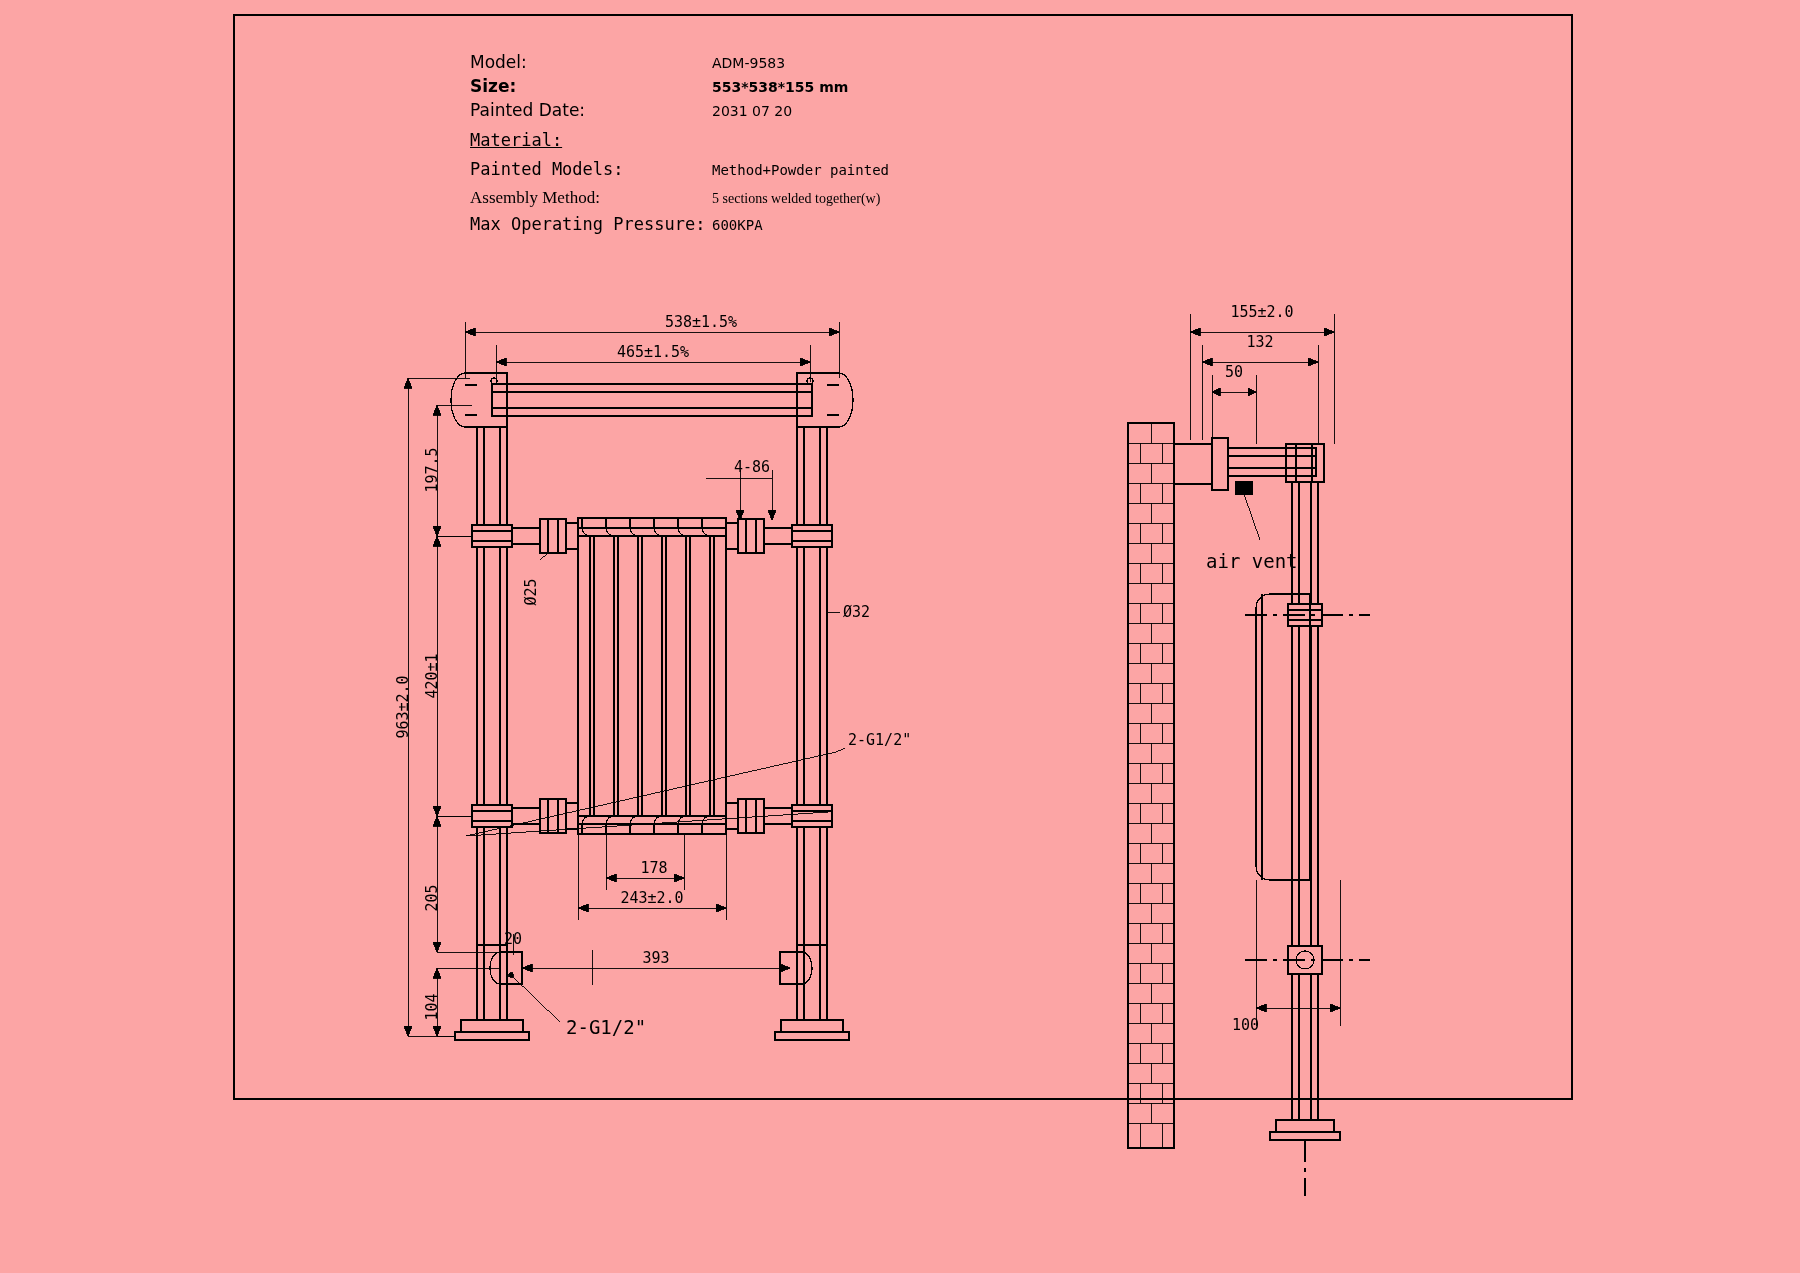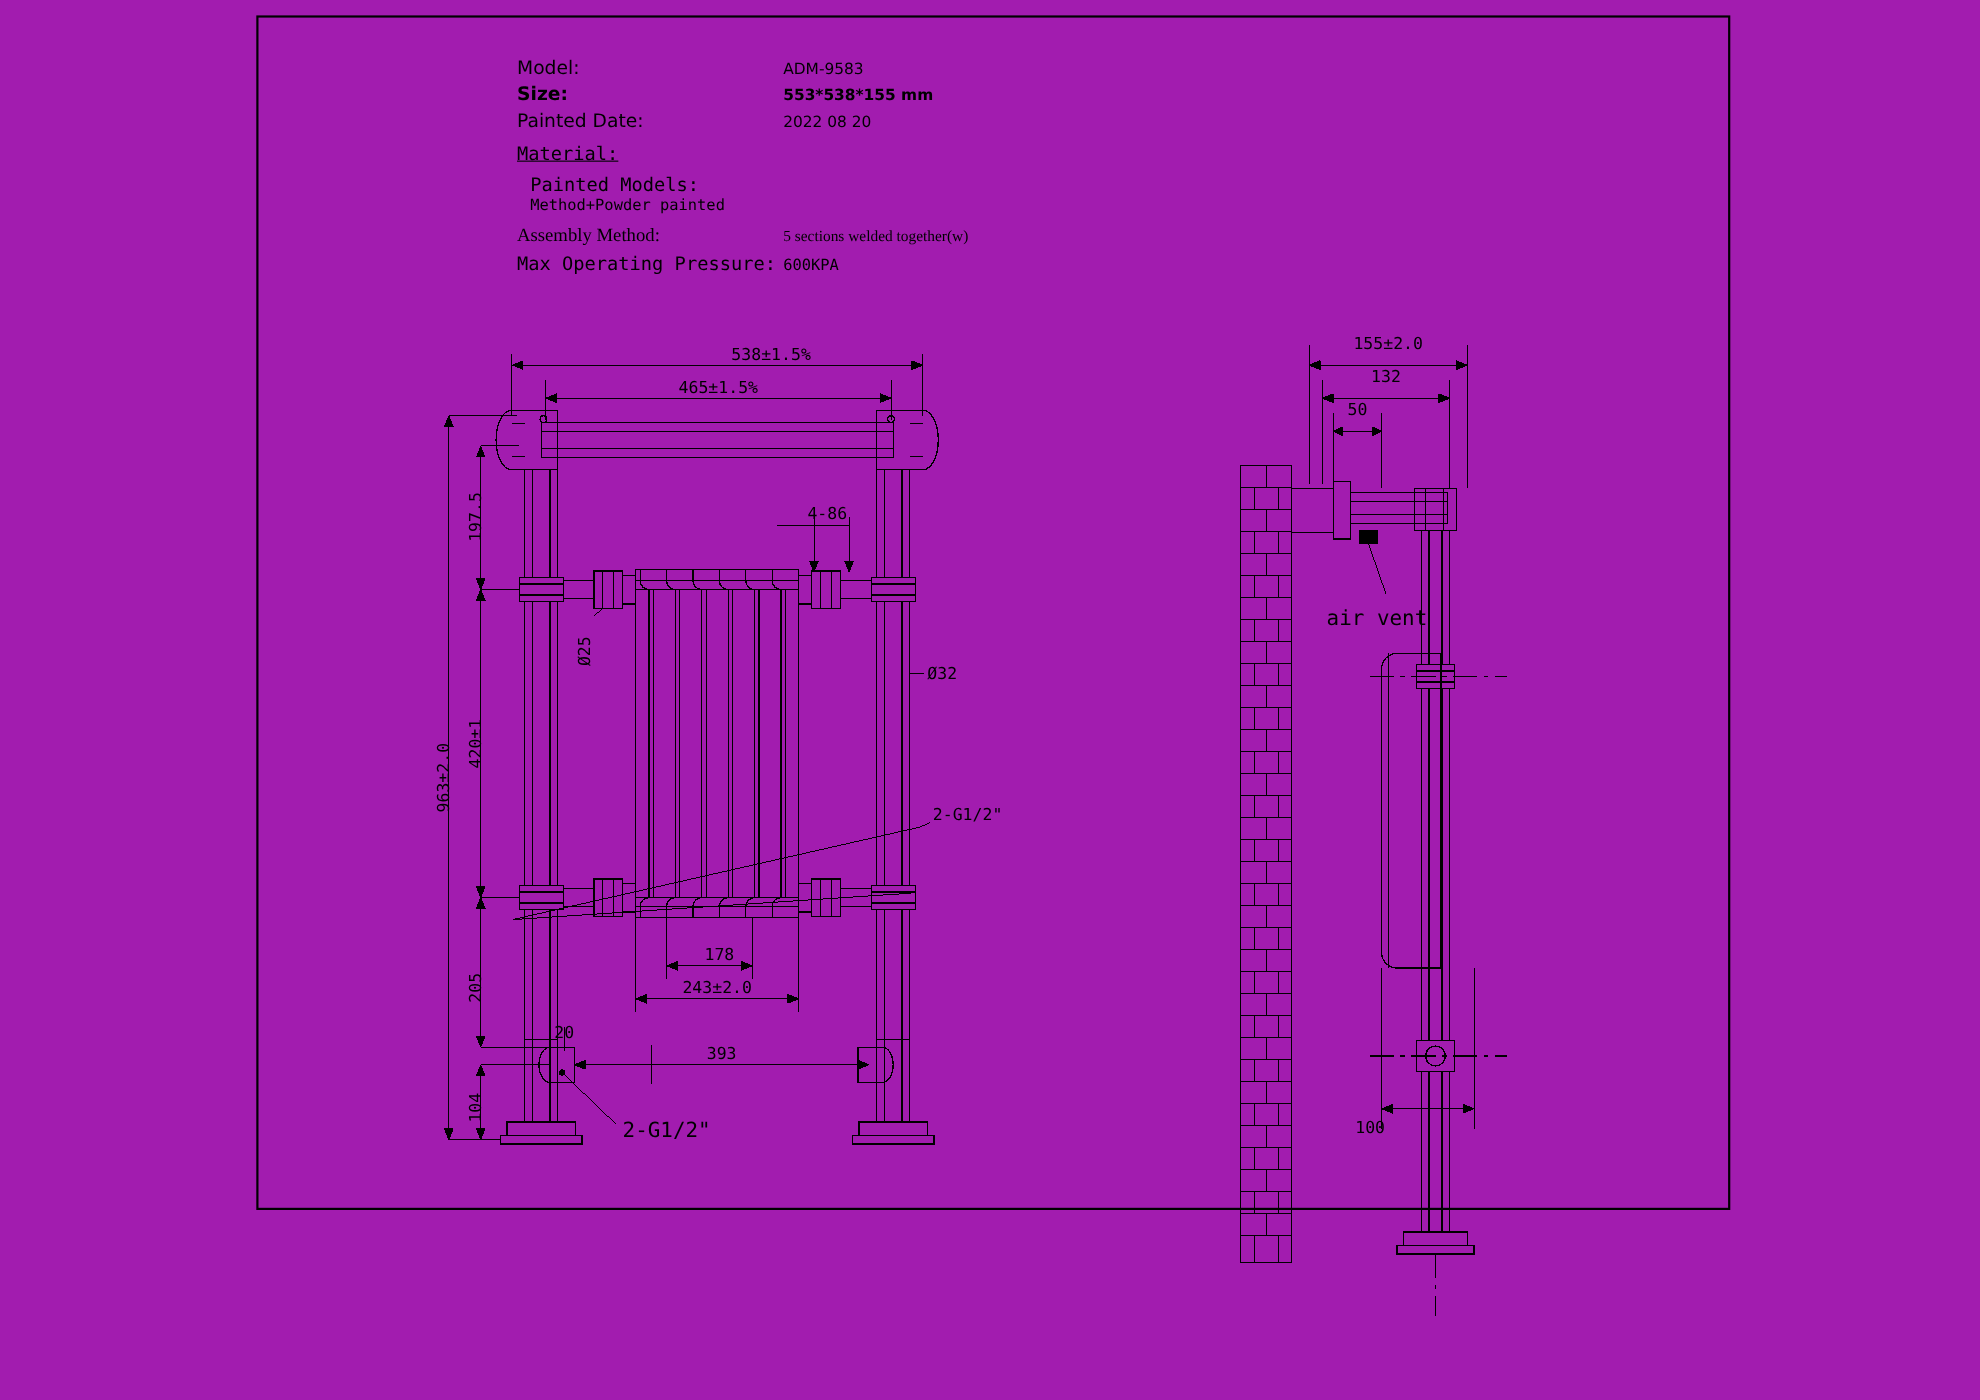--- a/index.html
+++ b/index.html
@@ -1,28 +1,28 @@
 <!DOCTYPE html>
 <html><head>
 <meta charset="utf-8">
 <style>
   html,body{margin:0;padding:0;background:#ffffff;}
   body{width:1800px;height:1273px;font-family:"DejaVu Sans Mono",monospace;color:#000;}
-  #sheet{position:relative;width:1800px;height:1273px;overflow:hidden;background:#a21caf;}
+  #sheet{position:relative;width:1800px;height:1273px;overflow:hidden;background:#fca5a5;}
   .frame{position:absolute;left:233px;top:14px;width:1340px;height:1086px;border:2px solid #000;box-sizing:border-box;}
   .spec{position:absolute;left:470px;top:52px;width:820px;}
   .spec-row{display:flex;align-items:baseline;margin-bottom:4px;}
   .spec-lab{width:230px;font-size:17px;white-space:pre;}
   .spec-val{font-size:14px;white-space:pre;margin-left:12px;}
   .spec .r1 .spec-lab,.spec .r1 .spec-val,
   .spec .r2 .spec-lab,.spec .r2 .spec-val,
   .spec .r3 .spec-lab,.spec .r3 .spec-val{font-family:"DejaVu Sans",sans-serif;}
   .spec .r2{margin-bottom:4px;font-weight:bold;}
   .spec .r4{margin-top:10px;text-decoration:underline;}
-  .spec .r5{margin-top:9px;flex-direction:column;}
+  .spec .r5{margin-top:9px;}
   .spec .r6{margin-top:9px;font-family:Liberation Serif, serif;}
   .spec .r7{margin-top:6px;}
   svg{position:absolute;left:0;top:0;}
   .lbl{font-family:"DejaVu Sans Mono",monospace;font-size:15px;fill:#000;}
   .lbl-lg{font-family:"DejaVu Sans Mono",monospace;font-size:19px;fill:#000;}
 </style>
 </head>
 <body>
 
 <div id="sheet">
@@ -33,21 +33,21 @@
     <div class="spec-row r1">
         <div class="spec-lab">Model:</div>
         <div class="spec-val">ADM-9583</div>
       </div>
     <div class="spec-row r2">
         <div class="spec-lab">Size:</div>
         <div class="spec-val">553*538*155 mm</div>
       </div>
     <div class="spec-row r3">
         <div class="spec-lab">Painted Date:</div>
-        <div class="spec-val">2022 08 20</div>
+        <div class="spec-val">2031 07 20</div>
       </div>
     <div class="spec-row r4">
         <div class="spec-lab">Material:</div>
       </div>
     <div class="spec-row r5">
         <div class="spec-lab">Painted Models:</div>
         <div class="spec-val">Method+Powder painted</div>
       </div>
     <div class="spec-row r6">
         <div class="spec-lab">Assembly Method:</div>

